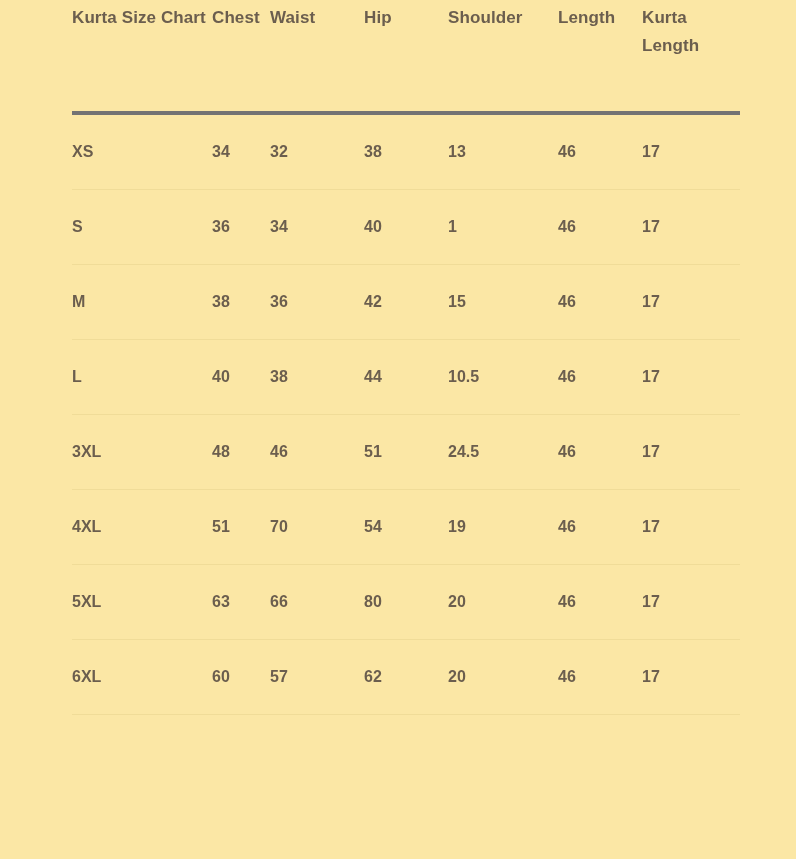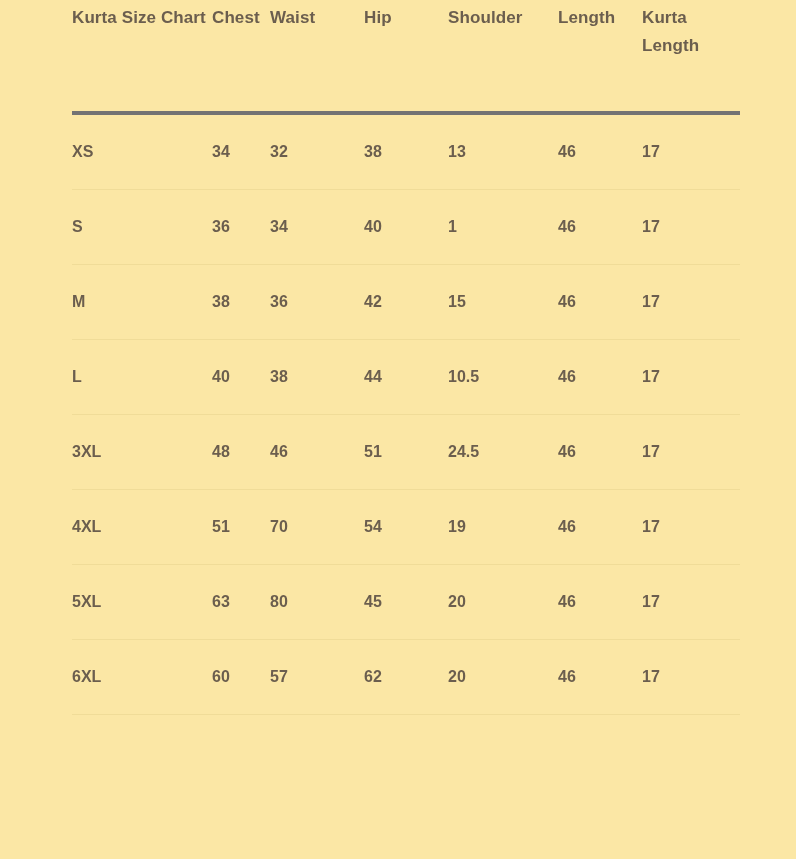--- a/index.html
+++ b/index.html
@@ -167,22 +167,22 @@
           <td>51</td>
           <td>70</td>
           <td>54</td>
           <td>19</td>
           <td>46</td>
           <td>17</td>
         </tr>
         <tr>
           <td>5XL</td>
           <td>63</td>
+          <td>66</td>
           <td>80</td>
-          <td>45</td>
           <td>20</td>
           <td>46</td>
           <td>17</td>
         </tr>
         <tr>
           <td>6XL</td>
           <td>60</td>
           <td>57</td>
           <td>62</td>
           <td>20</td>

